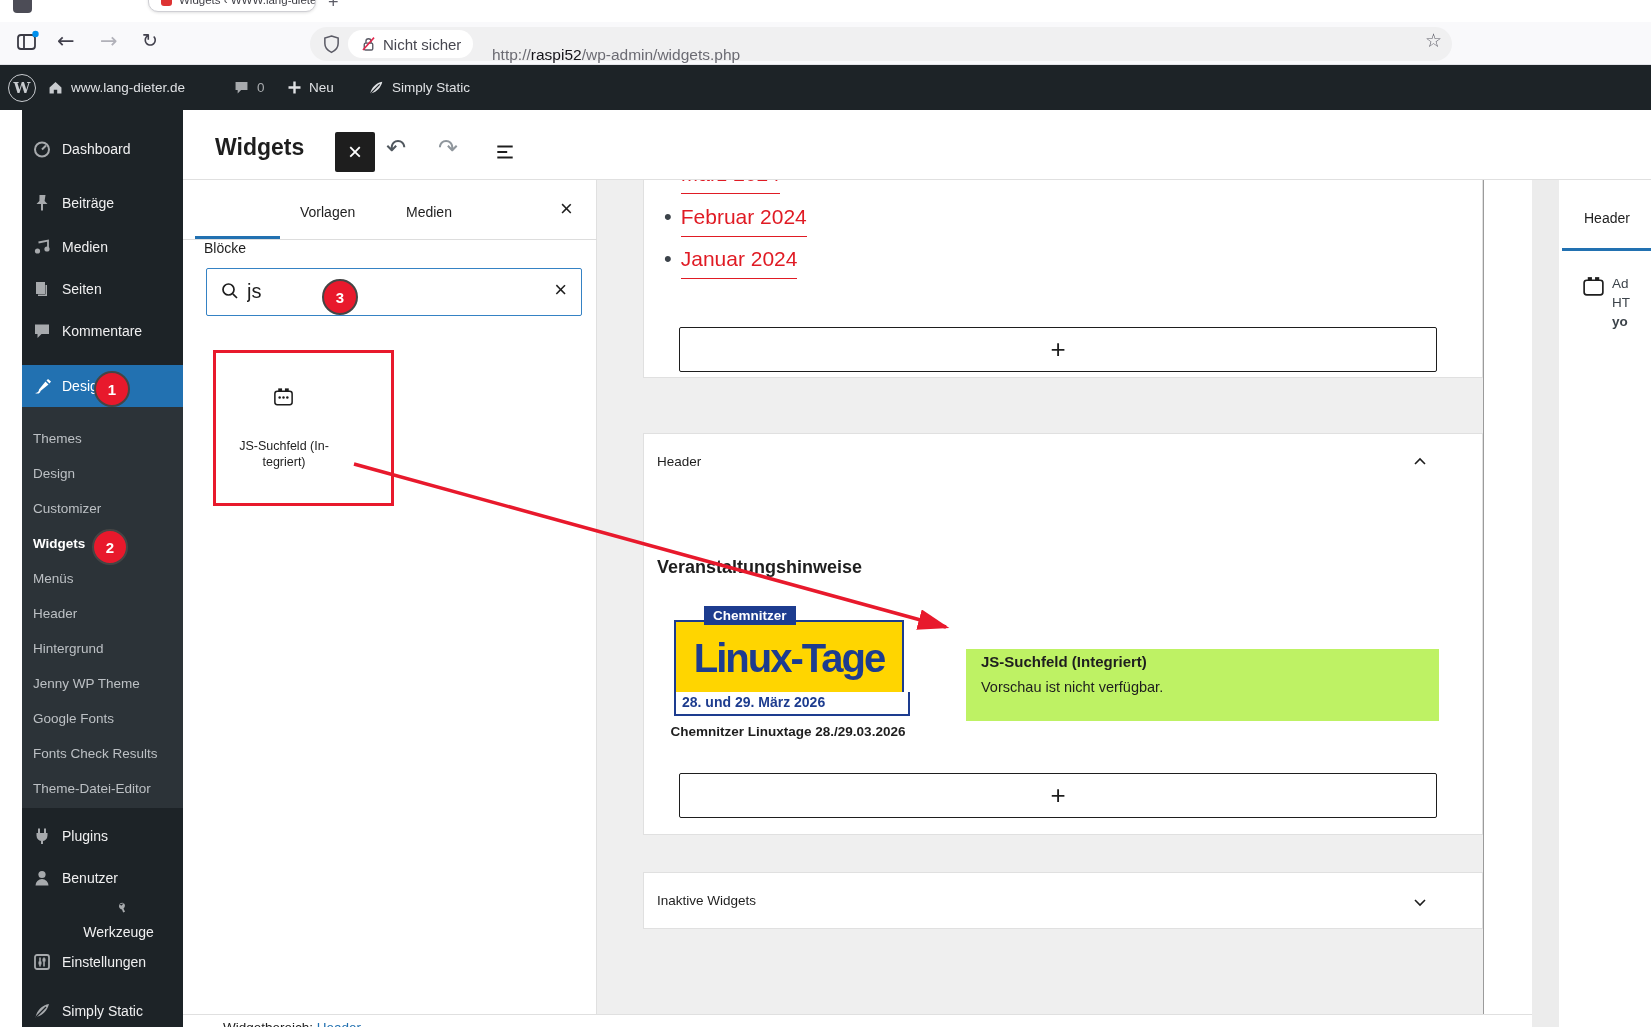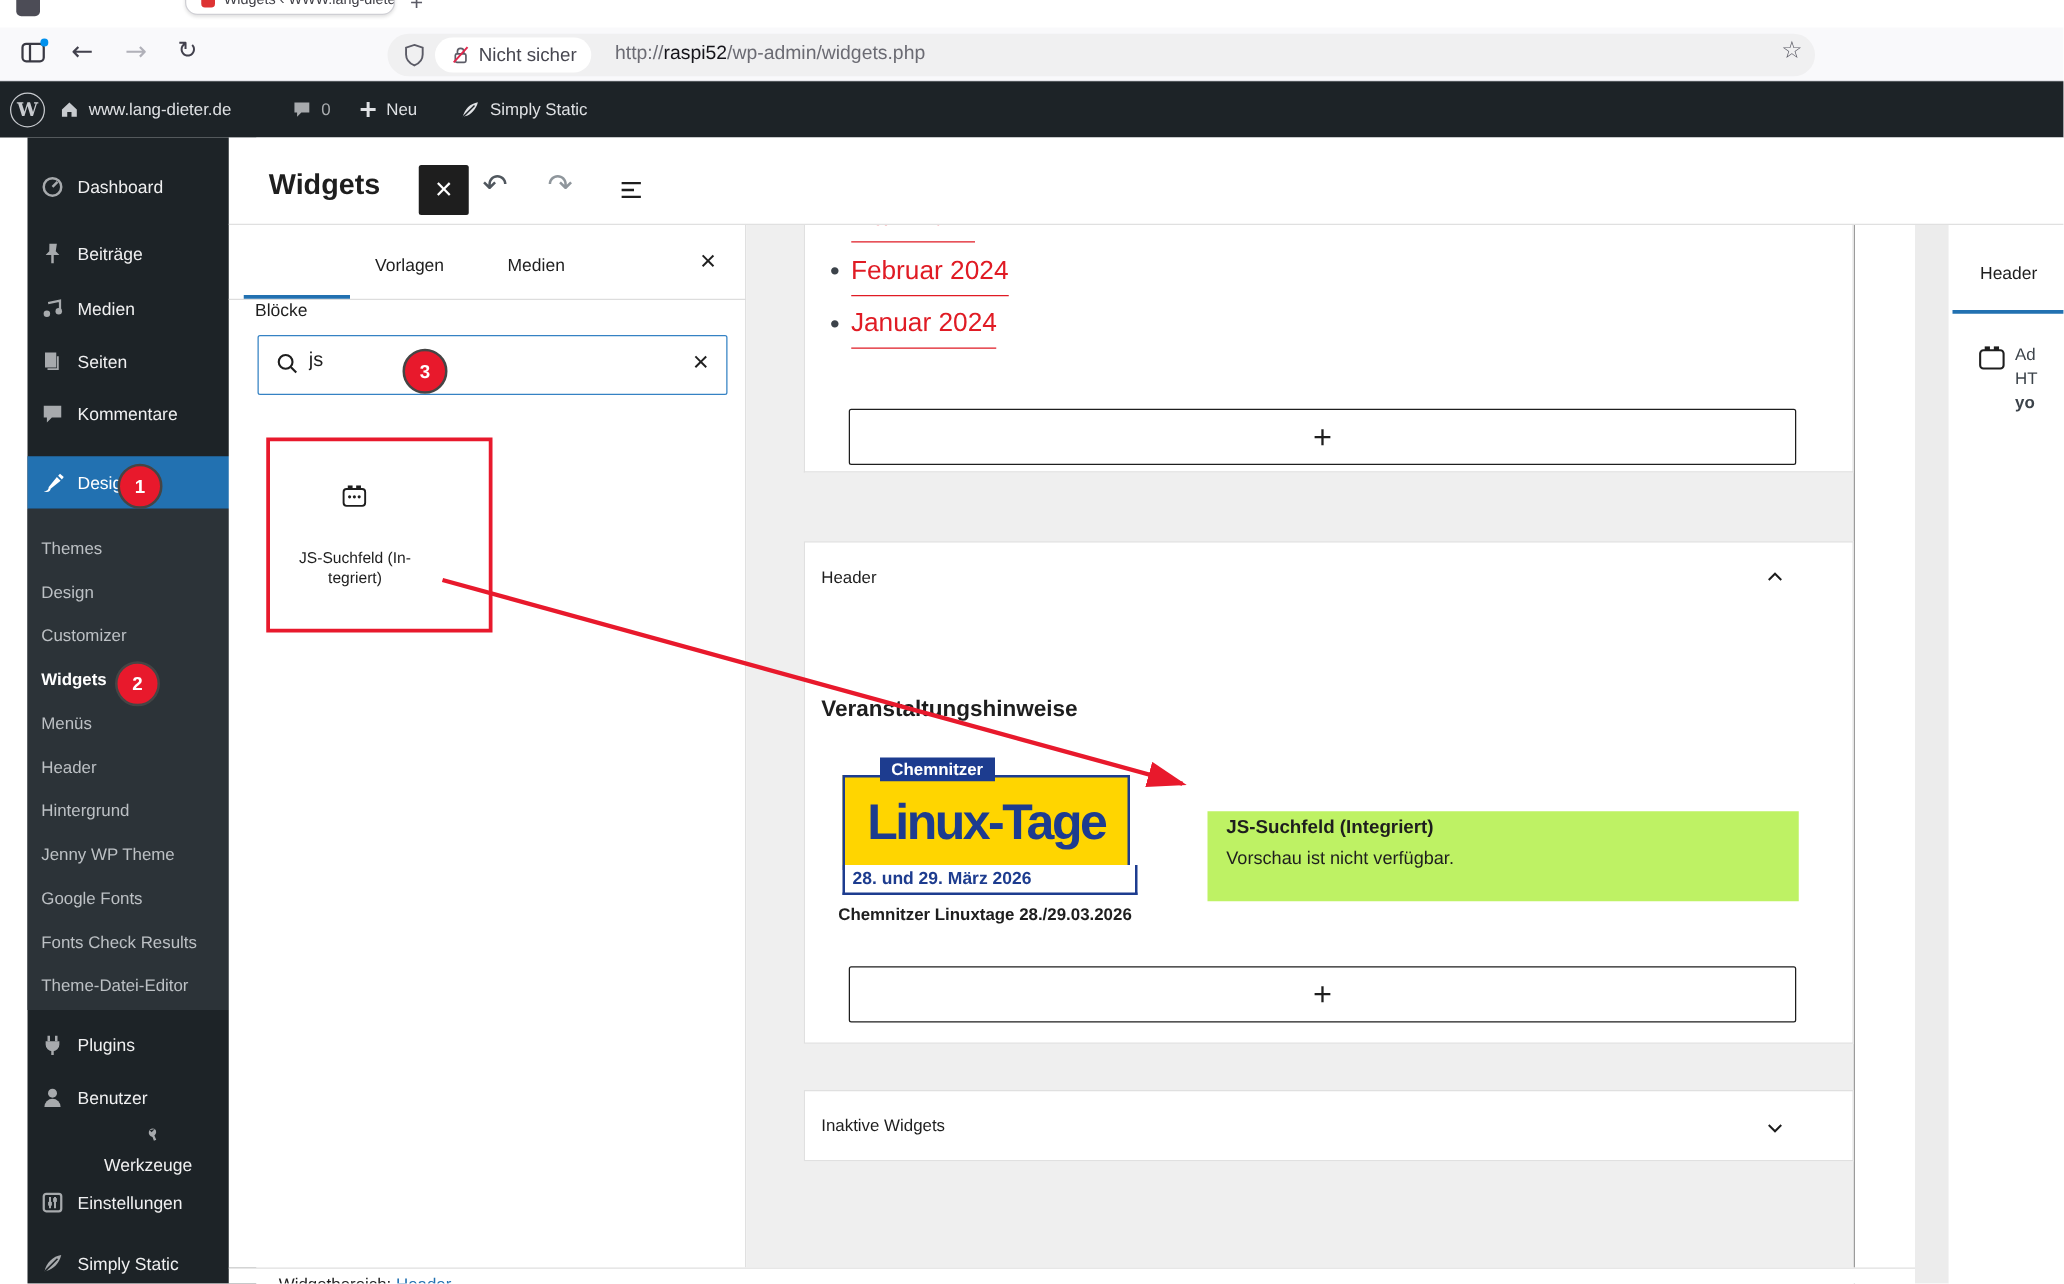--- a/index.html
+++ b/index.html
@@ -15,21 +15,21 @@
        border-radius:10px;box-shadow:0 1px 3px rgba(0,0,0,.12);overflow:hidden;}
   .tab .fav{position:absolute;left:12px;top:20px;width:11px;height:11px;border-radius:3px;background:#d33;}
   .tab .ttl{position:absolute;left:30px;top:19px;font-size:11.5px;color:#3f3f46;white-space:nowrap;}
   .newtab{left:328px;top:-8px;font-size:18px;color:#5b5b66;}
   .toolbar{left:0;top:22px;width:1651px;height:43px;background:#f9f9fb;border-bottom:1px solid #e3e3e8;}
   .navglyph{font-family:"DejaVu Sans",sans-serif;font-size:21px;line-height:1;}
   .urlbar{left:310px;top:27px;width:1142px;height:34px;background:#f0f0f1;border-radius:17px;}
   .chip{position:absolute;left:38px;top:3px;height:28px;border-radius:14px;background:#fff;
         display:flex;align-items:center;gap:6px;padding:0 12px;}
   .chip span{font-size:15px;color:#474750;}
-  .url{position:absolute;left:182px;top:7px;font-size:15.5px;color:#6b6b73;white-space:nowrap;}
+  .url{position:absolute;left:182px;top:19px;font-size:15.5px;color:#6b6b73;white-space:nowrap;}
   .url b{color:#15141a;font-weight:normal;}
 
   
   .adminbar{left:0;top:65px;width:1651px;height:45px;background:#1d2327;}
   .ab-item{position:absolute;top:0;height:45px;display:flex;align-items:center;gap:7px;color:#dfe1e4;font-size:13.5px;}
   .wplogo{width:26px;height:26px;border:1.6px solid #c8cbcf;border-radius:50%;display:flex;align-items:center;
           justify-content:center;color:#c8cbcf;font-family:"DejaVu Serif",serif;font-weight:bold;font-size:15px;}
   .muted{color:#a7aaad;}
 
   
@@ -52,21 +52,21 @@
             display:flex;align-items:center;justify-content:center;color:#fff;font-size:24px;}
   .histglyph{font-family:"DejaVu Sans",sans-serif;font-size:24px;line-height:1;}
 
   
   .inserter{left:183px;top:180px;width:414px;height:834px;background:#fff;border-right:1px solid #e0e0e0;}
   .instabs{position:absolute;left:0;top:0;width:414px;height:59px;border-bottom:1px solid #ddd;}
   .instab{position:absolute;top:24px;font-size:14px;color:#1e1e1e;}
   .instab-underline{position:absolute;left:12px;top:56px;width:85px;height:3px;background:#2271b1;}
   .searchbox{position:absolute;left:23px;top:88px;width:374px;height:46px;border:1.5px solid #3582c4;
              border-radius:2px;background:#fff;}
-  .searchbox input{position:absolute;left:38px;top:10px;width:250px;border:0;outline:0;font-size:16px;
+  .searchbox input{position:absolute;left:38px;top:10px;width:250px;border:0;outline:0;font-size:20px;
                    font-family:"Liberation Sans",sans-serif;color:#1e1e1e;background:transparent;}
   .xglyph{font-size:22px;color:#1e1e1e;line-height:1;}
   .blockcard-label{position:absolute;left:23px;top:258px;width:156px;text-align:center;
                    font-size:12.5px;line-height:16px;color:#1e1e1e;}
 
   
   .canvasbg{left:597px;top:180px;width:886px;height:834px;background:#efefef;}
   .gutterwhite{left:1484px;top:180px;width:48px;height:847px;background:#fff;}
   .scrollstrip{left:1532px;top:180px;width:27px;height:847px;background:#ececec;}
   .canvdivider{left:1483px;top:180px;width:1px;height:847px;background:#9b9b9b;}

